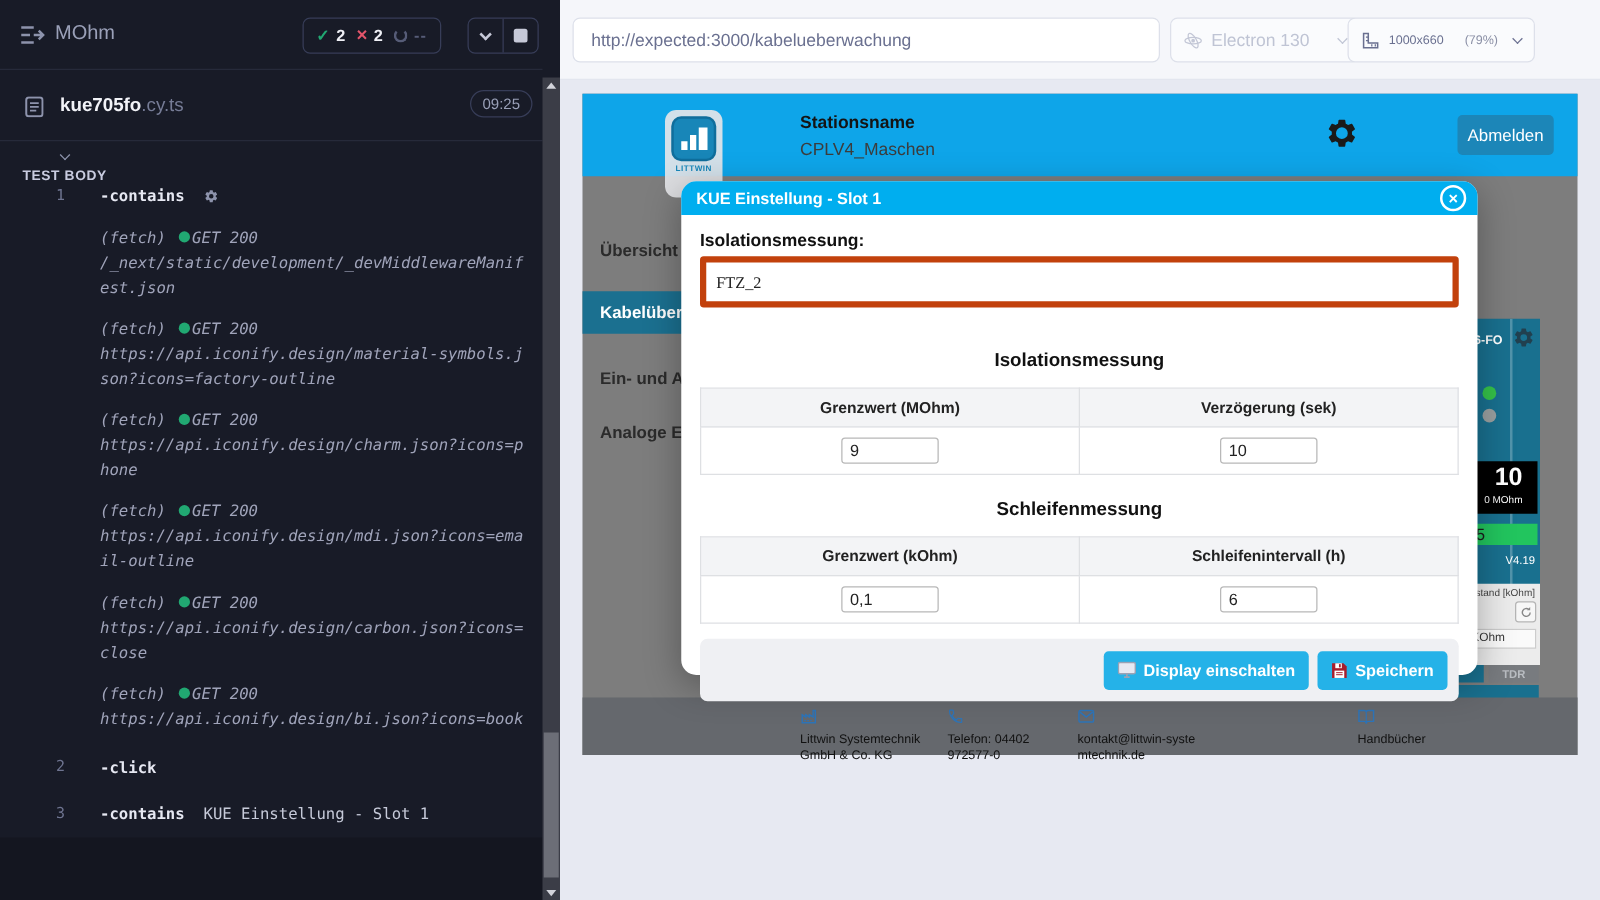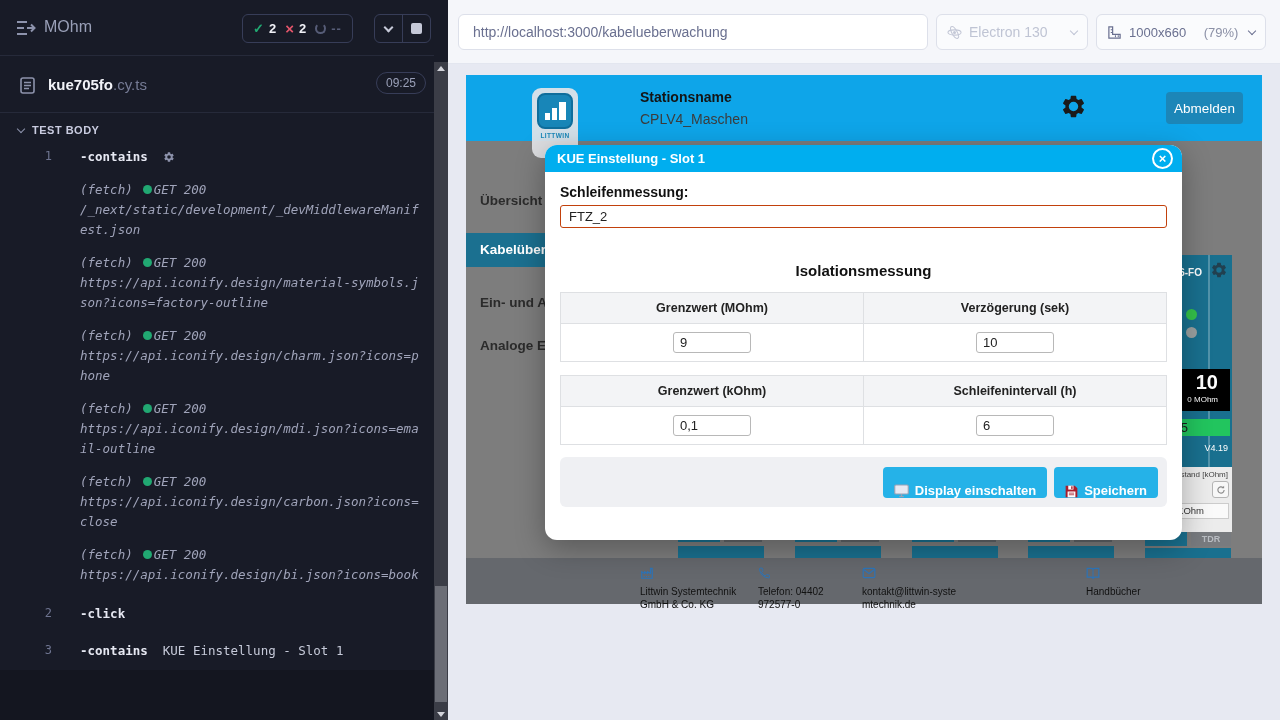--- a/index.html
+++ b/index.html
@@ -22,21 +22,21 @@
   .chev { width:7px; height:7px; border-right:2px solid #c6c9d8; border-bottom:2px solid #c6c9d8; transform:rotate(45deg); margin-top:-3px; }
   .stop-sq { width:11px; height:11px; background:#c6c9d8; border-radius:2px; }
 
   .spec-row { position:absolute; left:0; top:57px; width:434px; height:56px; border-bottom:1px solid #262a3a; }
   .doc-icon { position:absolute; left:20px; top:20px; }
   .spec-name { position:absolute; left:48px; top:19px; font-size:15px; }
   .spec-name b { color:#f2f3f8; }
   .spec-ext { color:#767c96; font-weight:normal; }
   .time-pill { position:absolute; right:8px; top:15px; border:1px solid #373d58; border-radius:11px; padding:3px 9px; font-size:12px; color:#9aa0b8; }
 
-  .testbody { position:absolute; left:18px; top:124px; display:flex; align-items:center; gap:8px; }
+  .testbody { position:absolute; left:18px; top:124px; display:flex; align-items:center; gap:8px;flex-direction:column; }
   .chev-sm { width:6px; height:6px; border-right:1.5px solid #8d93ac; border-bottom:1.5px solid #8d93ac; transform:rotate(45deg); margin-top:-3px; }
   .testbody span { font-size:11px; font-weight:bold; letter-spacing:.5px; color:#c9cce0; }
 
   .steps { position:absolute; left:0; top:142px; width:434px; font-family:"DejaVu Sans Mono",monospace; font-size:12.5px; }
   .step { position:relative; padding:5px 12px 5px 80px; line-height:19px; }
   .lnum { position:absolute; left:0; top:5px; width:52px; text-align:right; color:#6e7490; font-size:12px; }
   .cmd { font-weight:bold; color:#e6e8f2; }
   .arg { color:#c6cad9; }
   .fetch { position:relative; padding:4px 12px 4px 80px; margin:5px 0; line-height:20px; font-style:italic; color:#a0a4ba; overflow-wrap:break-word; word-break:break-all; }
   .dot { display:inline-block; width:9px; height:9px; border-radius:50%; background:#21a872; margin:0 2px 0 10px; }
@@ -51,21 +51,21 @@
   .sc-arrow { position:absolute; left:0; width:14px; height:12px; display:flex; align-items:center; justify-content:center; }
   .tri-up { width:0; height:0; border-left:4px solid transparent; border-right:4px solid transparent; border-bottom:5px solid #d2d3da; }
   .tri-down { width:0; height:0; border-left:4px solid transparent; border-right:4px solid transparent; border-top:5px solid #d2d3da; }
   .sc-thumb { position:absolute; left:1px; top:524px; width:12px; height:116px; background:#6c6e77; }
 
   
   #topbar { position:absolute; left:448px; top:0; width:832px; height:64px; background:#f5f6fa; border-bottom:1px solid #e3e6ef; }
   .url-box { position:absolute; left:10px; top:14px; width:470px; height:36px; background:#fff; border:1px solid #dde0ea; border-radius:6px; font-size:14px; color:#6a7090; padding-left:14px; line-height:34px; white-space:nowrap; overflow:hidden; }
   .sel-box { position:absolute; top:14px; height:36px; border:1px solid #dde0ea; border-radius:6px; display:flex; align-items:center; gap:7px; padding:0 10px; background:#fafbfd; }
   .sel-browser { left:488px; width:152px; color:#bfc4d4; font-size:14px; }
-  .sel-size { left:648px; width:170px; color:#6a7090; font-size:13px; }
+  .sel-size { left:630px; width:150px; color:#6a7090; font-size:10px; }
   .sel-size .pct { color:#8b90a6; }
   .chev-gray { width:6px; height:6px; border-right:1.5px solid currentColor; border-bottom:1.5px solid currentColor; transform:rotate(45deg); margin-top:-3px; margin-left:auto; }
 
   
   #app { position:absolute; left:466px; top:75px; width:796px; height:529px; background:#7d7d7d; }
   .app-header { position:absolute; left:0; top:0; width:796px; height:66px; background:#0ea5e9; }
   .logo { position:absolute; left:66px; top:13px; width:46px; height:70px; background:rgba(228,229,232,.92); border-radius:9px; z-index:2; text-align:center; padding-top:5px; }
   .logo-sq { width:36px; height:36px; background:#1886b8; border-radius:8px; margin:0 auto; position:relative; border:2px solid #0f6e9c; }
   .logo-bars { position:absolute; left:6px; bottom:7px; display:flex; align-items:flex-end; gap:2px; }
   .logo-bars i { display:block; background:#fff; width:5px; }
@@ -110,29 +110,29 @@
   .f-item { position:absolute; top:7px; display:flex; gap:5px; line-height:13px;flex-direction:column; }
   .f-icon { flex:0 0 14px; margin-top:1px; }
 
   
   #modal { position:absolute; left:545px; top:145px; width:637px; height:395px; background:#fff; border-radius:12px; box-shadow:0 8px 30px rgba(0,0,0,.30); z-index:10; }
   .m-header { height:27px; background:#00aeef; border-radius:12px 12px 0 0; display:flex; align-items:center; position:relative; }
   .m-title { padding-left:12px; color:#fff; font-weight:bold; font-size:13px; }
   .m-close { position:absolute; right:9px; top:3px; width:21px; height:21px; border:2px solid #fff; border-radius:50%; color:#fff; font-size:13px; line-height:17px; text-align:center; font-weight:bold; }
   .m-body { padding:12px 15px 0 15px; }
   .m-label { font-size:14px; font-weight:bold; color:#111; }
-  .m-input { width:100%; height:23px; margin-top:5px; border:1px solid #c2410c; border-radius:3px; font-size:13px; padding-left:8px; font-family:Liberation Sans, sans-serif; color:#222; }
+  .m-input { width:100%; height:41px; margin-top:5px; border:5px solid #c2410c; border-radius:3px; font-size:13px; padding-left:8px; font-family:Liberation Serif, serif; color:#222; }
   .m-sect { text-align:center; font-size:15px; font-weight:bold; color:#111; margin-top:34px; }
   .m-sect2 { margin-top:19px; }
   table.m-table { width:100%; border-collapse:collapse; margin-top:13px; }
   .m-table th { background:#f3f4f6; border:1px solid #dee0e3; font-size:12.5px; font-weight:bold; color:#222; padding:8px 4px; width:50%; }
   .m-table td { border:1px solid #dee0e3; text-align:center; padding:8px 4px; }
   .cell-input { width:78px; height:21px; border:1px solid #b8b8b8; border-radius:3px; font-size:13px; padding-left:6px; font-family:"Liberation Sans",sans-serif; color:#222; }
   .m-footer { margin-top:12px; height:50px; background:#eff0f3; border-radius:6px; display:flex; align-items:center; justify-content:flex-end; gap:7px; padding-right:9px; }
-  .m-btn { display:flex; align-items:flex-end; gap:6px; background:#25b2e8; border-radius:4px; color:#fff; font-size:13px; font-weight:bold; height:31px; padding:0 11px; }
+  .m-btn { display:flex; align-items:center; gap:6px; background:#25b2e8; border-radius:4px; color:#fff; font-size:13px; font-weight:bold; height:31px; padding:0 11px; }
 </style>
 </head>
 <body>
 
 <div id="reporter">
   <div class="rep-header">
     <span class="specs-icon">
       <svg width="20" height="16" viewBox="0 0 20 16">
           <g stroke="#8d93ac" stroke-width="2" fill="none">
             <path d="M1 2h10M1 8h7M1 14h10"></path>
@@ -220,21 +220,21 @@
   <div class="sc-arrow" style="top:0">
       <span class="tri-up"></span>
     </div>
   <div class="sc-thumb"></div>
   <div class="sc-arrow" style="bottom:0">
       <span class="tri-down"></span>
     </div>
 </div>
 
 <div id="topbar">
-  <div class="url-box">http://localhost:3000/kabelueberwachung</div>
+  <div class="url-box">http://expected:3000/kabelueberwachung</div>
   <div class="sel-box sel-browser">
     <svg width="15" height="15" viewBox="0 0 16 16">
         <circle cx="8" cy="8" r="1.6" fill="#c3c7d6"></circle>
         <ellipse cx="8" cy="8" rx="7" ry="2.8" fill="none" stroke="#c3c7d6" stroke-width="1.1"></ellipse>
         <ellipse cx="8" cy="8" rx="7" ry="2.8" fill="none" stroke="#c3c7d6" stroke-width="1.1" transform="rotate(60 8 8)"></ellipse>
       </svg>
     <span>Electron 130</span>
     <span class="chev-gray"></span>
   </div>
   <div class="sel-box sel-size">
@@ -367,37 +367,38 @@
     </div>
   </div>
 </div>
 
 <div id="modal">
   <div class="m-header">
     <span class="m-title">KUE Einstellung - Slot 1</span>
     <span class="m-close">×</span>
   </div>
   <div class="m-body">
-    <div class="m-label">Schleifenmessung:</div>
+    <div class="m-label">Isolationsmessung:</div>
     <input class="m-input" value="FTZ_2" style="">
 
     <div class="m-sect">Isolationsmessung</div>
     <table class="m-table">
       <tbody>
           <tr>
         <th>Grenzwert (MOhm)</th>
         <th>Verzögerung (sek)</th>
       </tr>
       <tr>
         <td><input class="cell-input" value="9" style=""></td>
         <td><input class="cell-input" value="10" style=""></td>
       </tr>
     </tbody>
       </table>
 
+    <div class="m-sect m-sect2">Schleifenmessung</div>
     <table class="m-table">
       <tbody>
           <tr>
         <th>Grenzwert (kOhm)</th>
         <th>Schleifenintervall (h)</th>
       </tr>
       <tr>
         <td><input class="cell-input" value="0,1" style=""></td>
         <td><input class="cell-input" value="6" style=""></td>
       </tr>

